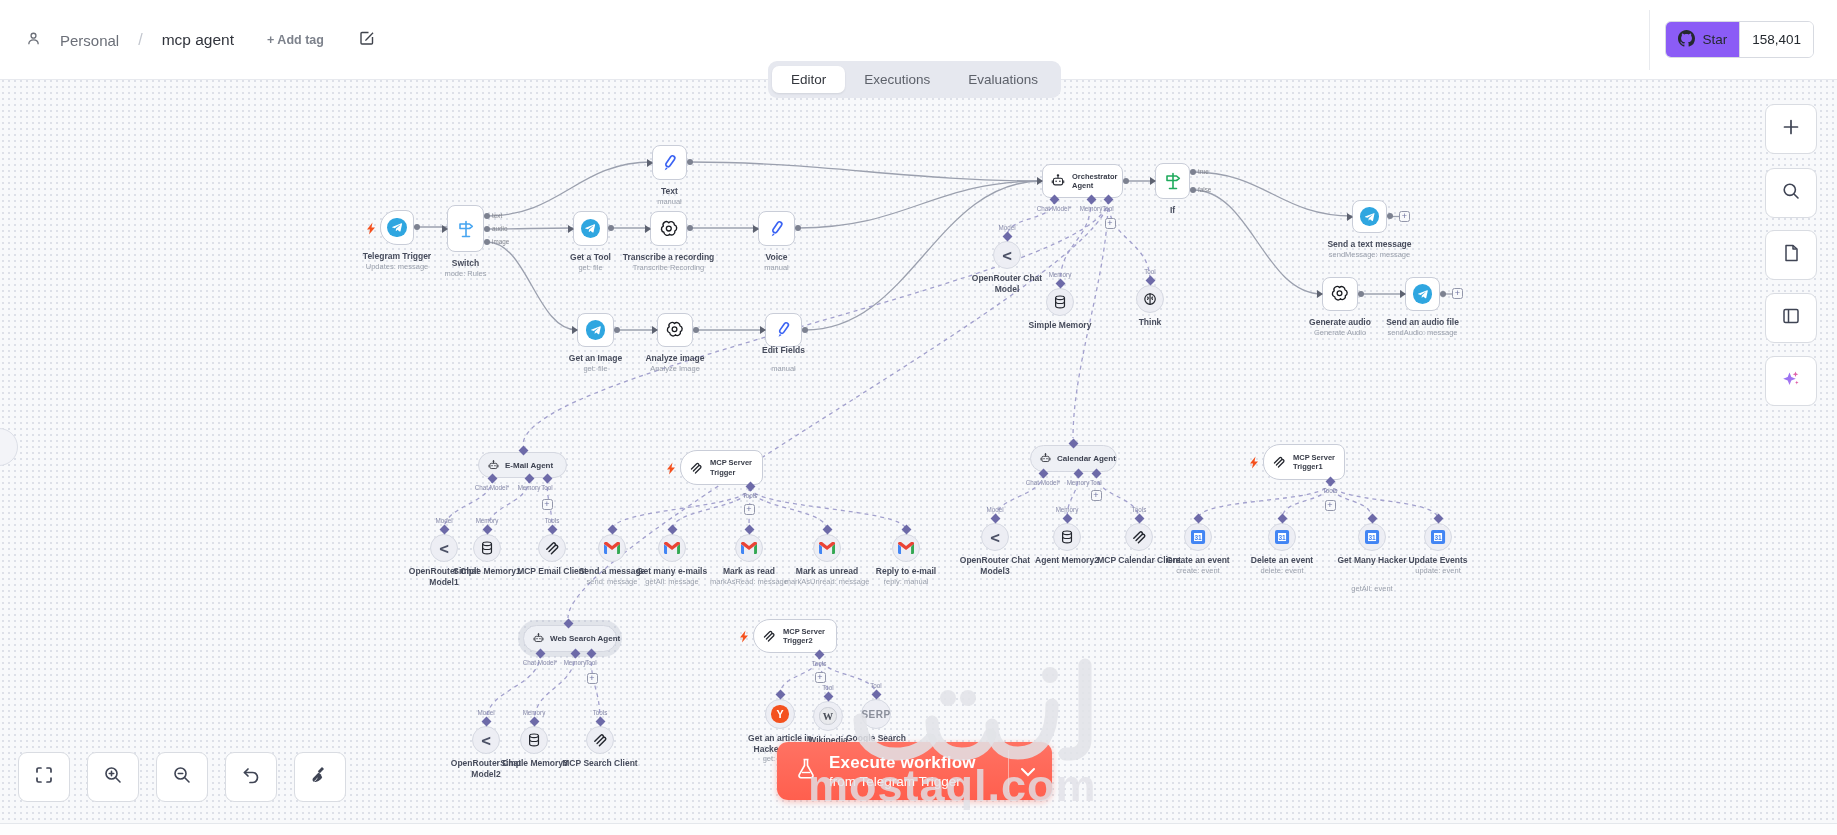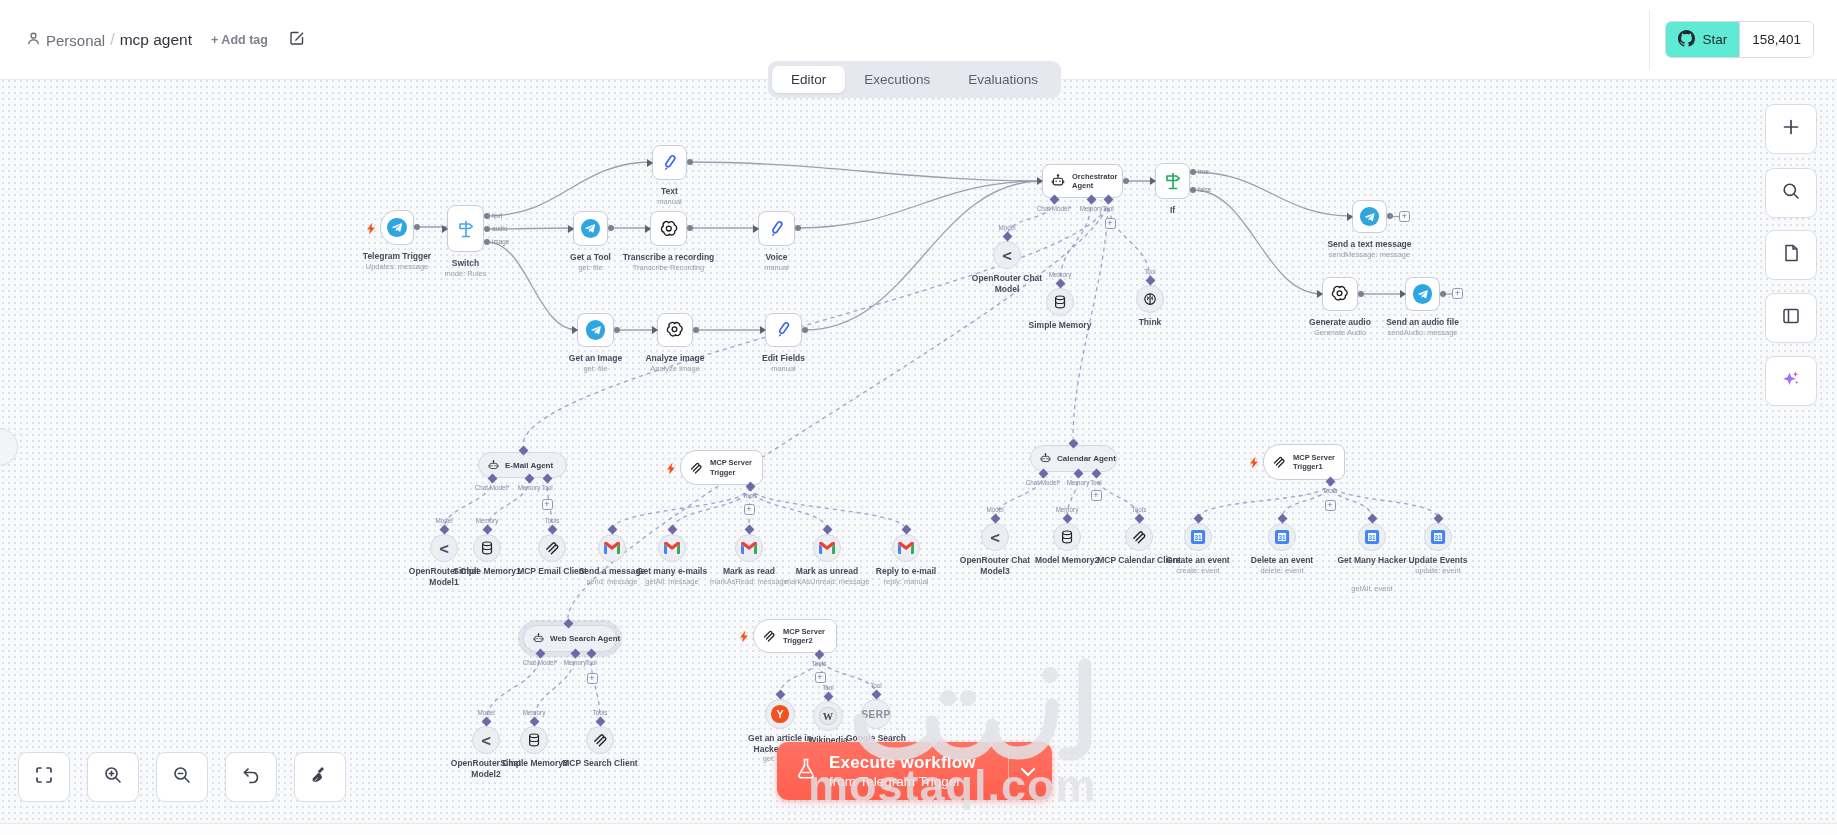--- a/index.html
+++ b/index.html
@@ -1,34 +1,34 @@
 <!DOCTYPE html>
 <html><head>
 <meta charset="utf-8">
 <style>
 *{box-sizing:border-box;margin:0;padding:0}
 html,body{width:1837px;height:835px;font-family:"Liberation Sans",sans-serif;overflow:hidden;background:#fff;position:relative}
 .topbar{position:absolute;top:0;left:0;width:1837px;height:80px;background:#fff;border-bottom:1px solid #e7e9ee;z-index:40}
-.tb-left{position:absolute;left:26px;top:30px;display:flex;align-items:center;gap:5px}
+.tb-left{position:absolute;left:26px;top:30px;display:flex;align-items:center;gap:19px}
 .crumb{font-size:15px;color:#6b6f78;display:flex;align-items:center;gap:7px}
 .crumb-sep{color:#c3c7cf;font-size:16px}
 .wf-title{font-size:15.5px;color:#31343c;font-weight:500}
 .add-tag{font-size:12.5px;color:#7d828c;font-weight:700;margin-left:14px}
 .edit-ic{margin-left:16px}
 .tb-right{position:absolute;right:200px;top:22px;display:flex;align-items:center;gap:26px}
 .inactive-wrap{display:flex;align-items:center;gap:10px}
 .inactive-label{font-size:14px;color:#555962}
 .toggle{width:40px;height:21px;border-radius:11px;background:#8a919e;position:relative}
 .toggle .knob{position:absolute;left:2px;top:2px;width:17px;height:17px;border-radius:50%;background:#fff}
 .share-btn{border:1px solid #d9dce3;border-radius:6px;background:#fff;padding:8px 17px;font-size:13.5px;color:#41444c;font-weight:500}
 .saved{font-size:13.5px;color:#7d828b}
 .dots3{font-size:15px;color:#41444c;letter-spacing:1px;font-weight:700}
 .tb-divider{position:absolute;right:187px;top:10px;width:1px;height:60px;background:#e8eaee}
 .gh{position:absolute;right:23px;top:21px;display:flex;align-items:stretch;border:1px solid #d7dae1;border-radius:6px;overflow:hidden;height:37px}
-.gh-star{display:flex;align-items:center;gap:7px;background:#5eead4;padding:0 12px;font-size:13.5px;color:#24292f;font-weight:500;border-right:1px solid #d7dae1}
+.gh-star{display:flex;align-items:center;gap:7px;background:#8b5cf6;padding:0 12px;font-size:13.5px;color:#24292f;font-weight:500;border-right:1px solid #d7dae1}
 .gh-count{display:flex;align-items:center;padding:0 12px;font-size:13.5px;color:#24292f;background:#fff;font-weight:500}
 .tabs{position:absolute;left:768px;top:61px;height:37px;background:#e6e8ef;border-radius:9px;display:flex;align-items:center;padding:4px;z-index:50}
 .tab{font-size:13.5px;color:#5d616a;padding:6px 19px;border-radius:7px}
 .tab.active{background:#fff;color:#34373e;font-weight:500;box-shadow:0 1px 2px rgba(50,55,70,.12)}
 .canvas{position:absolute;top:0;left:0;width:1837px;height:835px;background:#f8f9fb;background-image:radial-gradient(circle,#dde0e8 0.8px,transparent 1px);background-size:6px 6px;overflow:hidden}
 .bottom-strip{position:absolute;top:823px;left:0;width:1837px;height:12px;background:#fdfdfe;border-top:1px solid #e4e7ec;z-index:45}
 svg.edges{position:absolute;top:0;left:0;z-index:1;overflow:visible}
 .nbox{position:absolute;background:#fff;border:1.6px solid #c9cdd8;border-radius:8px;display:flex;align-items:center;justify-content:center;z-index:3}
 .nbox.trigger{border-radius:17px 8px 8px 17px}
 .nbox.pill{background:#eef0f5;border-radius:14px;border:1.6px solid #d4d7e0;justify-content:flex-start;padding-left:9px;gap:6px}
@@ -211,21 +211,21 @@
     <div class="nbox" style="left: 765px; top: 313px; width: 37px; height: 34px;">
       <span style="display:inline-flex;width:19.040000000000003px;height:19.040000000000003px;align-items:center;justify-content:center">
         <svg width="19.040000000000003" height="19.040000000000003" viewBox="0 0 20 20" fill="none">
           <rect x="8.2" y="2.2" width="4.6" height="12.5" rx="2.3" transform="rotate(35 10.5 8.5)" stroke="#3b63f3" stroke-width="1.7"></rect>
           <path d="M6.2 14.5 4.8 17.6l3-1.5" fill="#3b63f3"></path>
         </svg>
       </span>
     </div>
     <div class="inarrow" style="left: 760px; top: 326px;"></div>
     <div class="outdot" style="left: 802px; top: 327px;"></div>
-    <div class="nlabel" style="left: 723.5px; top: 353px; width: 120px;">Edit Fields</div>
+    <div class="nlabel" style="left: 723.5px; top: 345px; width: 120px;">Edit Fields</div>
     <div class="nsub" style="left: 723.5px; top: 364px; width: 120px;">manual</div>
     <div class="nbox wide" style="left: 1042px; top: 164px; width: 81px; height: 34px;">
       <span style="display:inline-flex;width:14px;height:14px;align-items:center;justify-content:center">
         <svg width="14" height="14" viewBox="0 0 20 20" fill="none" stroke="#23262e" stroke-width="1.5">
           <rect x="3.5" y="6" width="13" height="9.5" rx="2.4"></rect>
           <path d="M10 3.2V6M10 3a1 1 0 1 0-.01 0z" fill="#23262e"></path>
           <circle cx="7.3" cy="10.3" r="1.15" fill="#23262e" stroke="none"></circle>
           <circle cx="12.7" cy="10.3" r="1.15" fill="#23262e" stroke="none"></circle>
           <path d="M1.8 9.5v3M18.2 9.5v3" stroke-linecap="round"></path>
         </svg>
@@ -473,21 +473,21 @@
       <span style="display:inline-flex">
         <svg width="16.099999999999998" height="16.099999999999998" viewBox="0 0 20 20" fill="none" stroke="#23262e" stroke-width="1.5">
           <ellipse cx="10" cy="4.8" rx="5.5" ry="2.3"></ellipse>
           <path d="M4.5 4.8v10.2c0 1.3 2.5 2.3 5.5 2.3s5.5-1 5.5-2.3V4.8"></path>
           <path d="M4.5 9.5c0 1.3 2.5 2.3 5.5 2.3s5.5-1 5.5-2.3"></path>
         </svg>
       </span>
     </div>
     <div class="diamond" style="left: 1063.5px; top: 515px;"></div>
     <div class="portlabel" style="left: 1067px; top: 506px;">Memory</div>
-    <div class="nlabel" style="left: 1007px; top: 555px; width: 120px;">Model Memory2</div>
+    <div class="nlabel" style="left: 1007px; top: 555px; width: 120px;">Agent Memory2</div>
     <div class="circle" style="left: 1125px; top: 523px; width: 28px; height: 28px;">
       <span style="display:inline-flex">
         <svg width="16.099999999999998" height="16.099999999999998" viewBox="0 0 20 20" fill="none" stroke="#23262e" stroke-width="1.8" stroke-linecap="round">
           <path d="M3.5 11.5 11 4a2 2 0 0 1 2.8 2.8M6.3 14.3 13.8 6.8M9.2 17.2l7.5-7.5a2 2 0 0 0-2.8-2.8"></path>
         </svg>
       </span>
     </div>
     <div class="diamond" style="left: 1135.5px; top: 515px;"></div>
     <div class="portlabel" style="left: 1139px; top: 506px;">Tools</div>
     <div class="nlabel" style="left: 1079px; top: 555px; width: 120px;">MCP Calendar Client</div>

